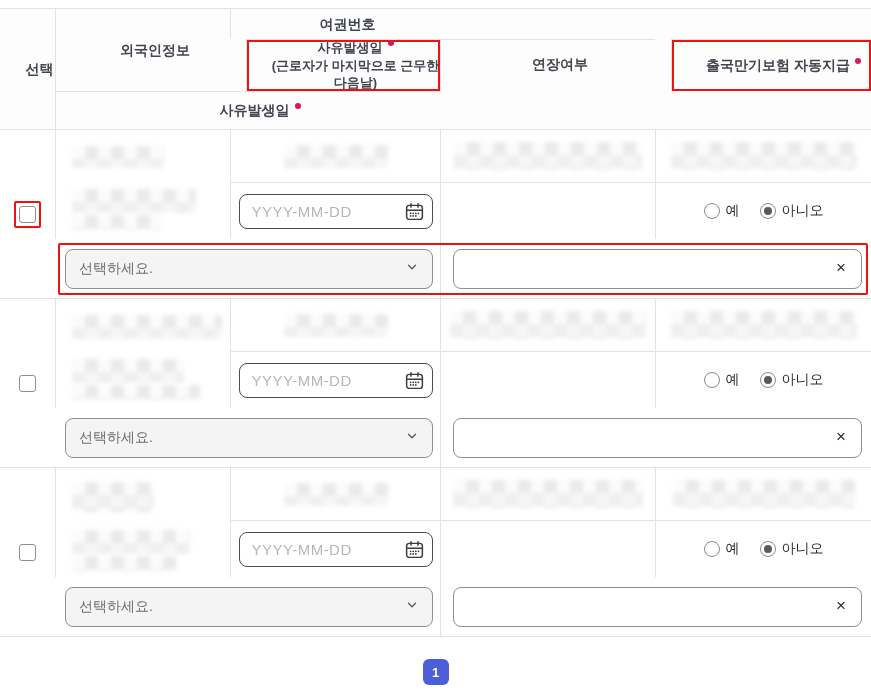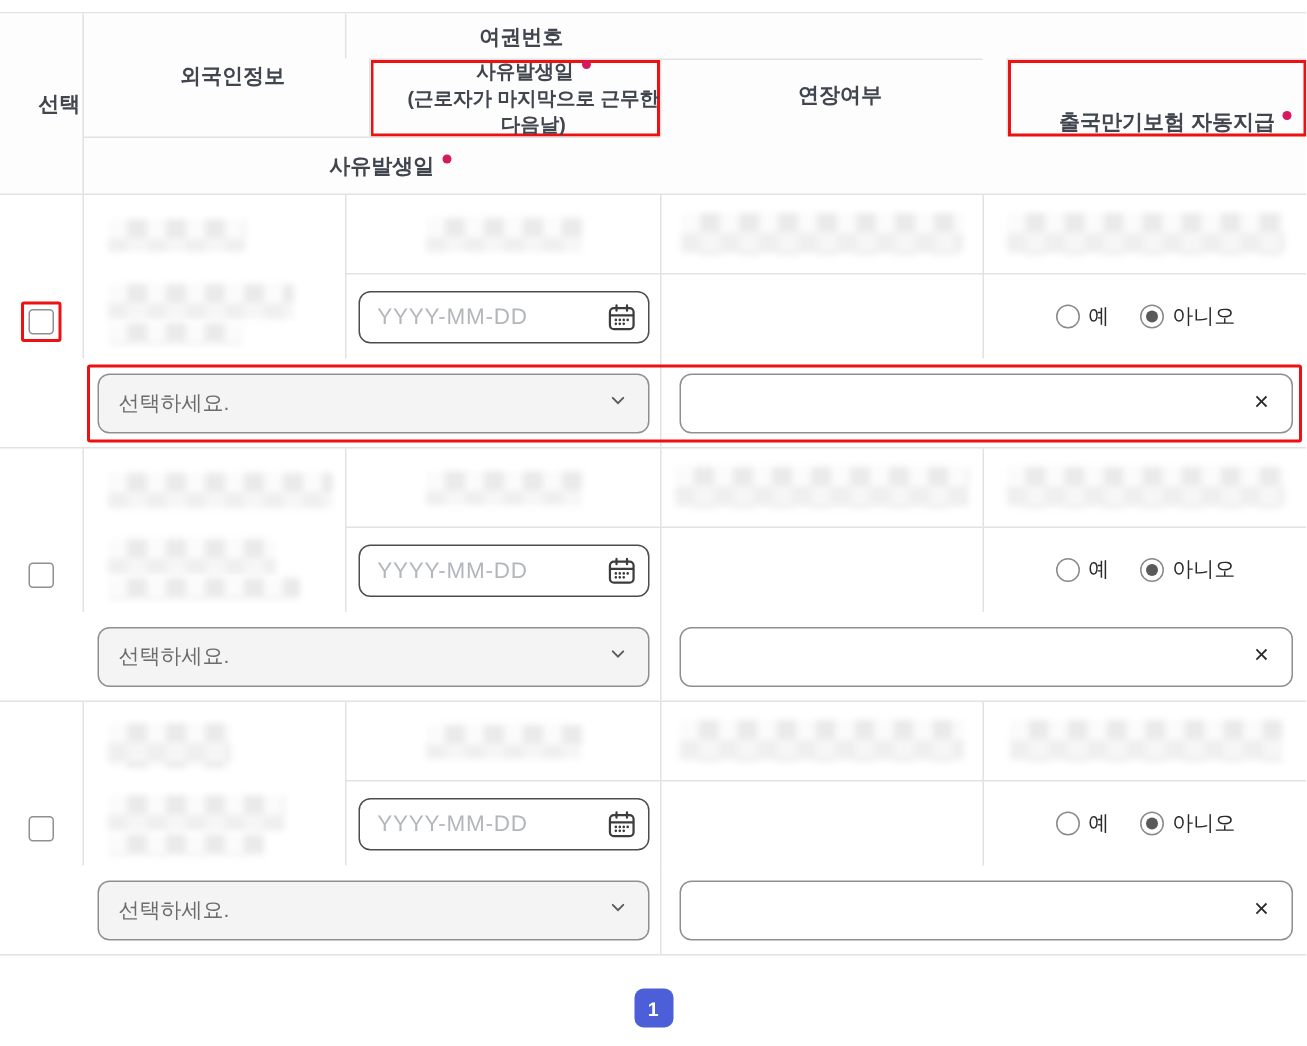--- a/index.html
+++ b/index.html
@@ -17,21 +17,21 @@
         font-size:14px; font-weight:700; color:#40454e; text-align:center; line-height:1.35;padding-left:24px; }
   .bl { border-left:1px solid #e2e2e2; }
   .bt { border-top:1px solid #e2e2e2; }
   .h-select { grid-column:1; grid-row:1/4; }
   .h-info { grid-column:2; grid-row:1/3; }
   .h-passport { grid-column:3; grid-row:1; }
   .h-reason { grid-column:3; grid-row:2; font-size:13px; }
   .h-contract { grid-column:4; grid-row:1; }
   .h-activity { grid-column:5; grid-row:1; }
   .h-extend { grid-column:4; grid-row:2;font-family:Liberation Serif, serif; }
-  .h-insure { grid-column:5; grid-row:2;justify-content:flex-end; }
+  .h-insure { grid-column:5; grid-row:2; }
   .h-reporttype { grid-column:2/4; grid-row:3; }
   .h-reportdetail { grid-column:4/6; grid-row:3; }
   .hl-box { box-shadow:inset 0 0 0 2px #ee1111;margin-left:16px; }
   .dot { display:inline-block; width:6px; height:6px; border-radius:50%;
          background:#d6185e; margin-left:5px; vertical-align:6px; }
 
   
   .brow { position:relative; display:grid; grid-template-columns:55px 175px 210px 215px 216px;
           grid-template-rows:52px 57px 59px; border-top:1px solid #e2e2e2; background:#fff; }
   .bc { display:flex; align-items:center; justify-content:center; }

